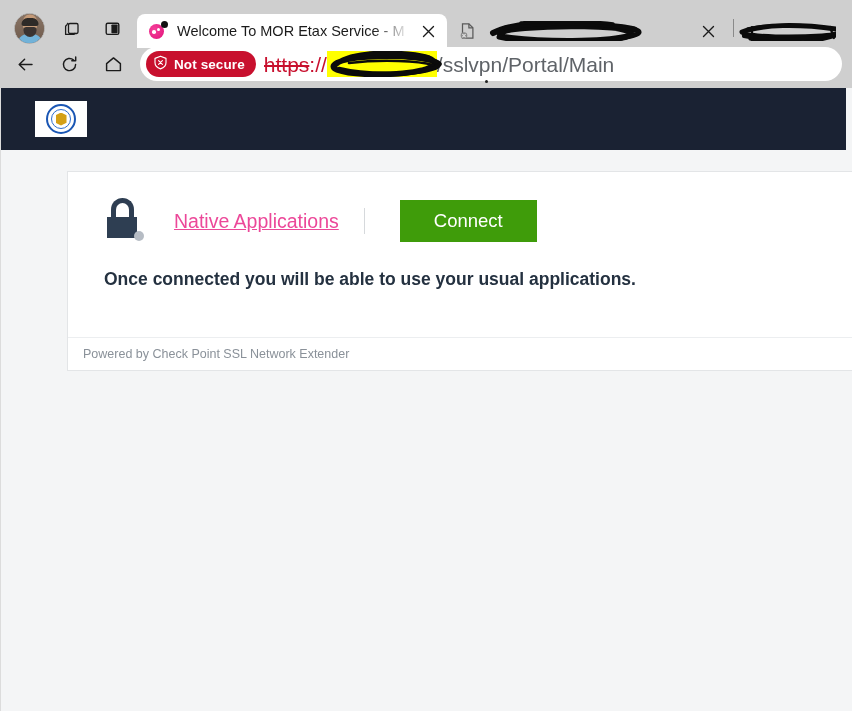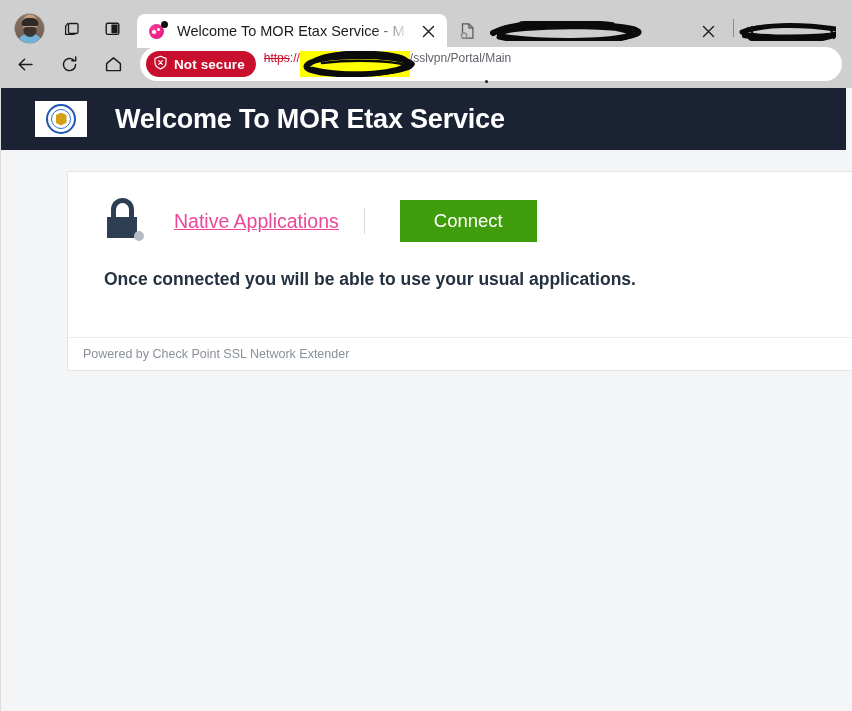--- a/index.html
+++ b/index.html
@@ -240,23 +240,23 @@
   }
   .not-secure-pill .label {
     color: #ffffff;
     font-size: 13.5px;
     font-weight: bold;
     letter-spacing: 0.1px;
   }
 
   .url-wrap {
     display: flex;
-    align-items: flex-start;
+    align-items: flex-end;
     margin-left: 8px;
-    font-size: 12px;
+    font-size: 21px;
     color: #5f6368;
     white-space: nowrap;
     min-width: 0;
     overflow: hidden;
   }
   .url-scheme {
     color: #c8102e;
     text-decoration: line-through;
     text-decoration-color: #c8102e;
   }
@@ -582,21 +582,20 @@
 
 <div class="viewport">
 
   <div class="site-header">
     <div class="site-logo">
       <div class="seal">
         <div class="inner-ring"></div>
         <div class="emblem"></div>
       </div>
     </div>
-    <div class="site-title">Welcome To MOR Etax Service</div>
   </div>
 
   <div class="content-area">
     <div class="card">
 
       <div class="card-row">
 
         <div class="lock-icon">
           <div class="lock-shackle"></div>
           <div class="lock-body"></div>

